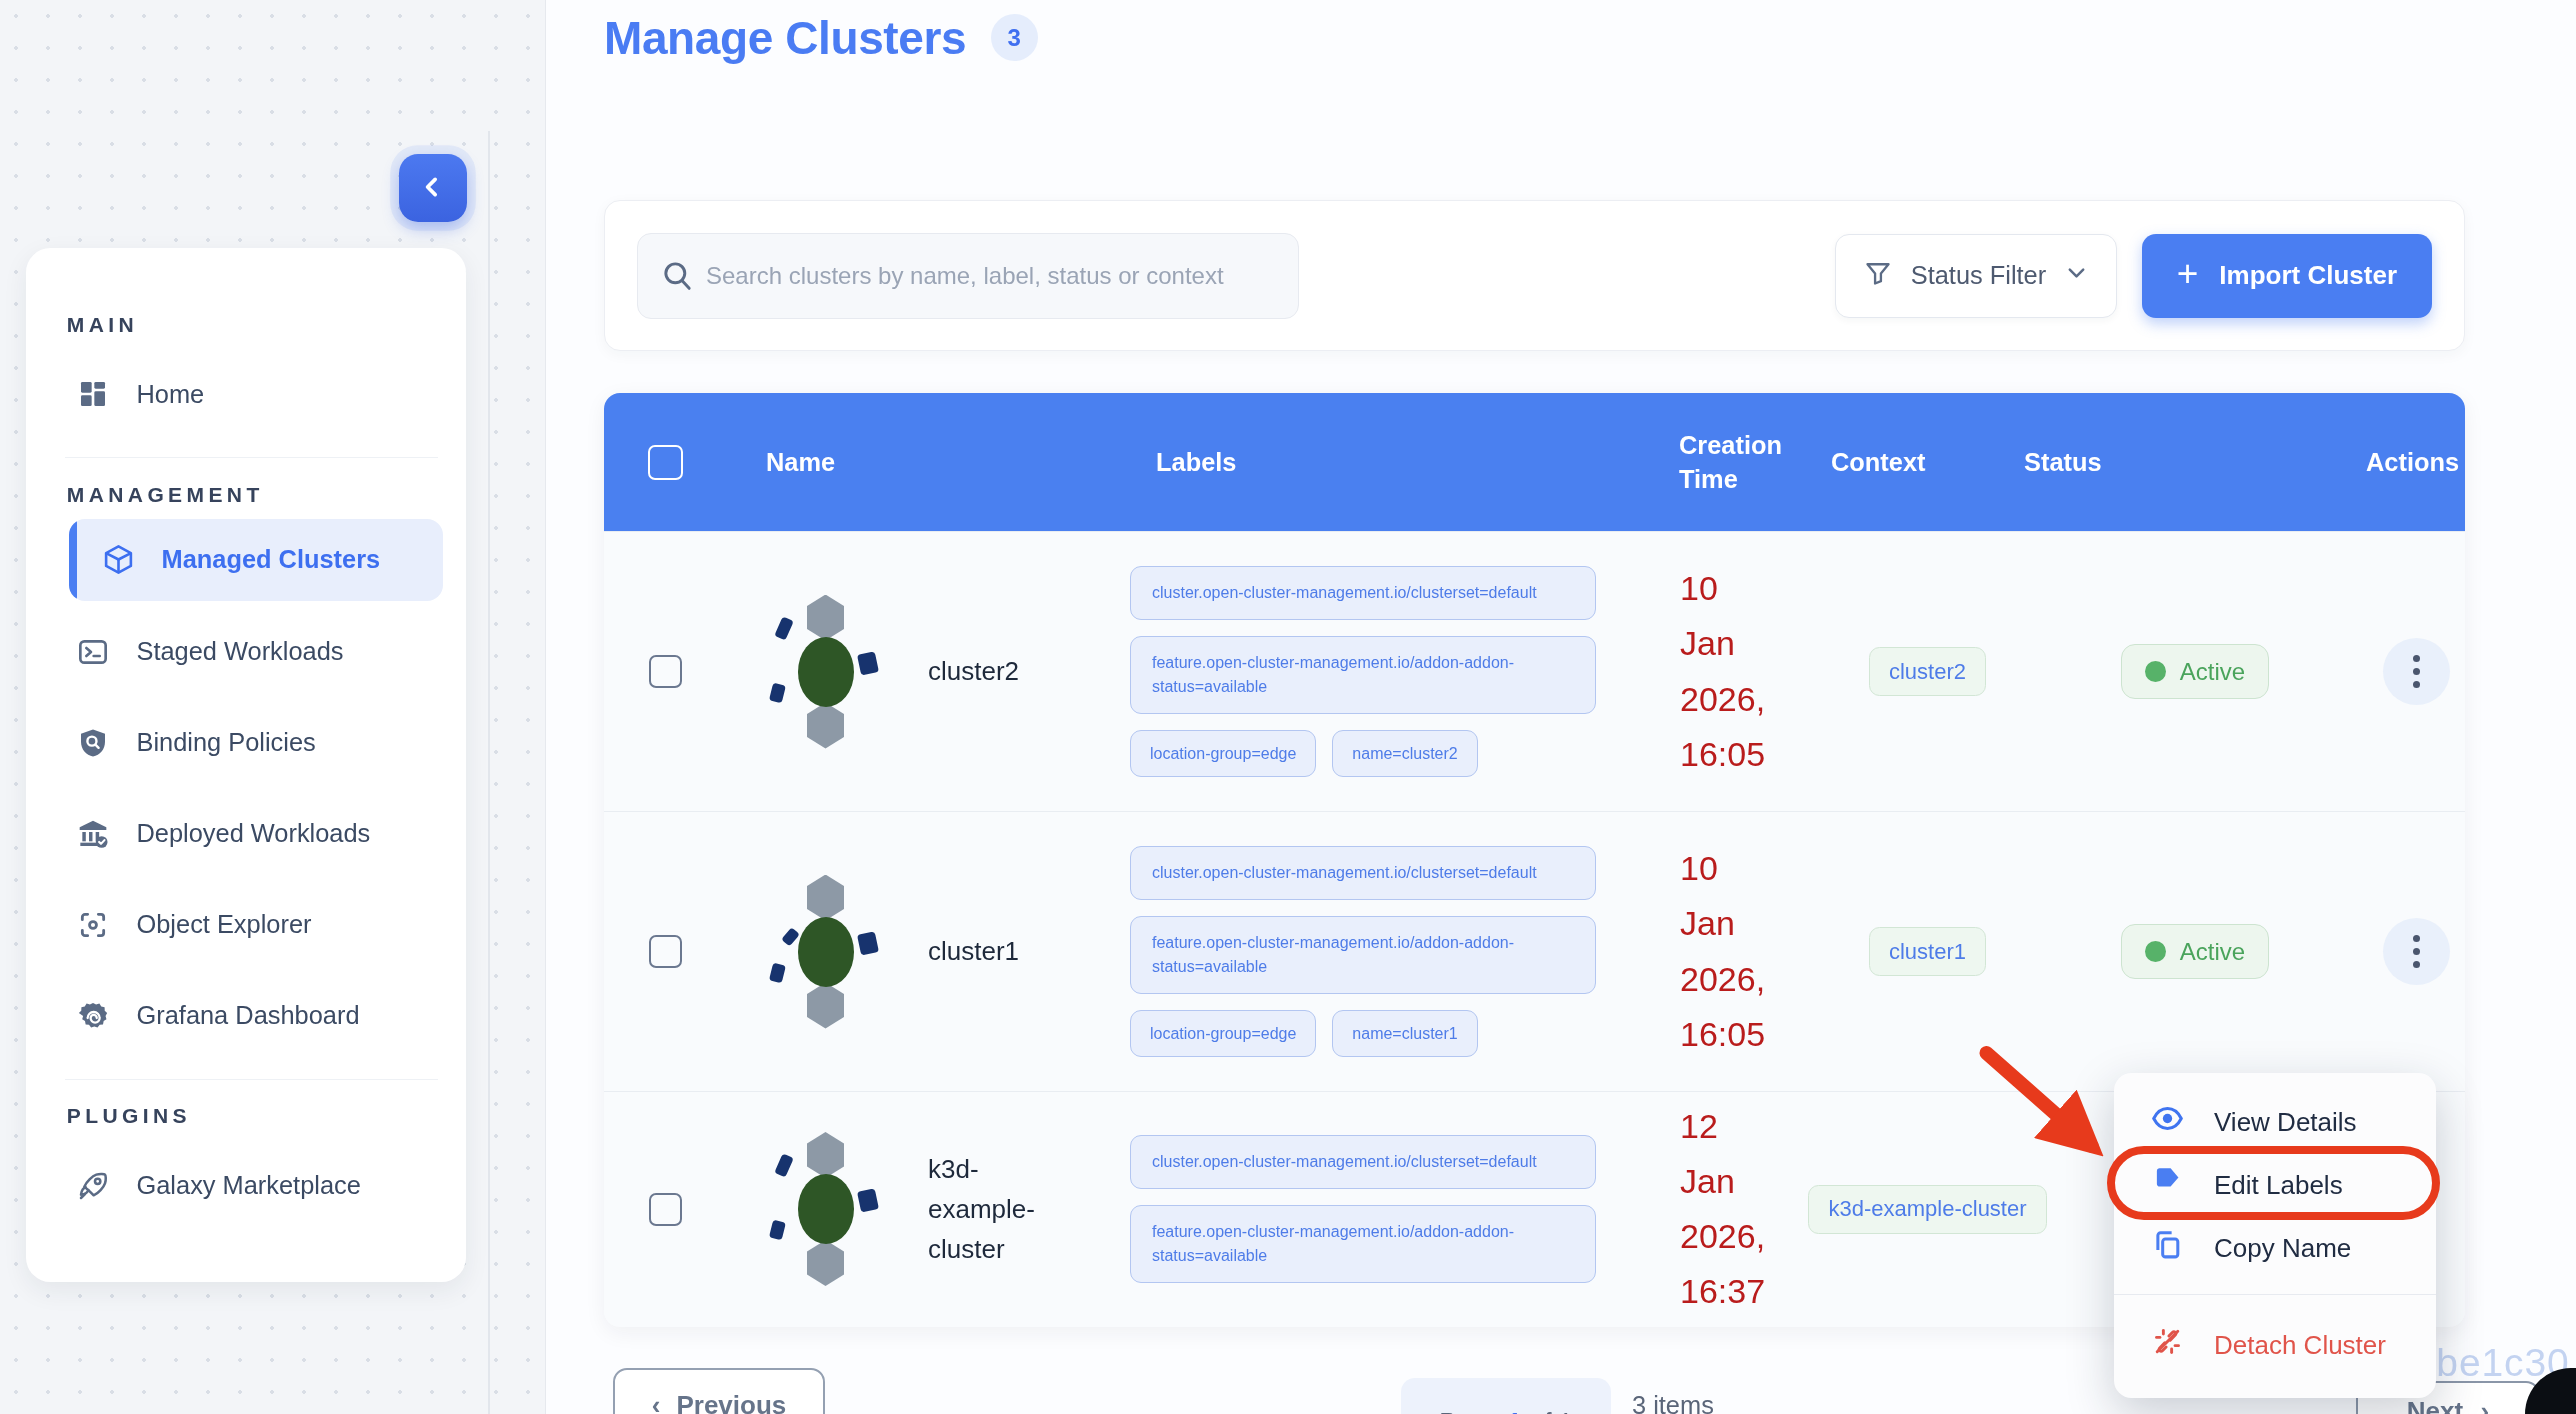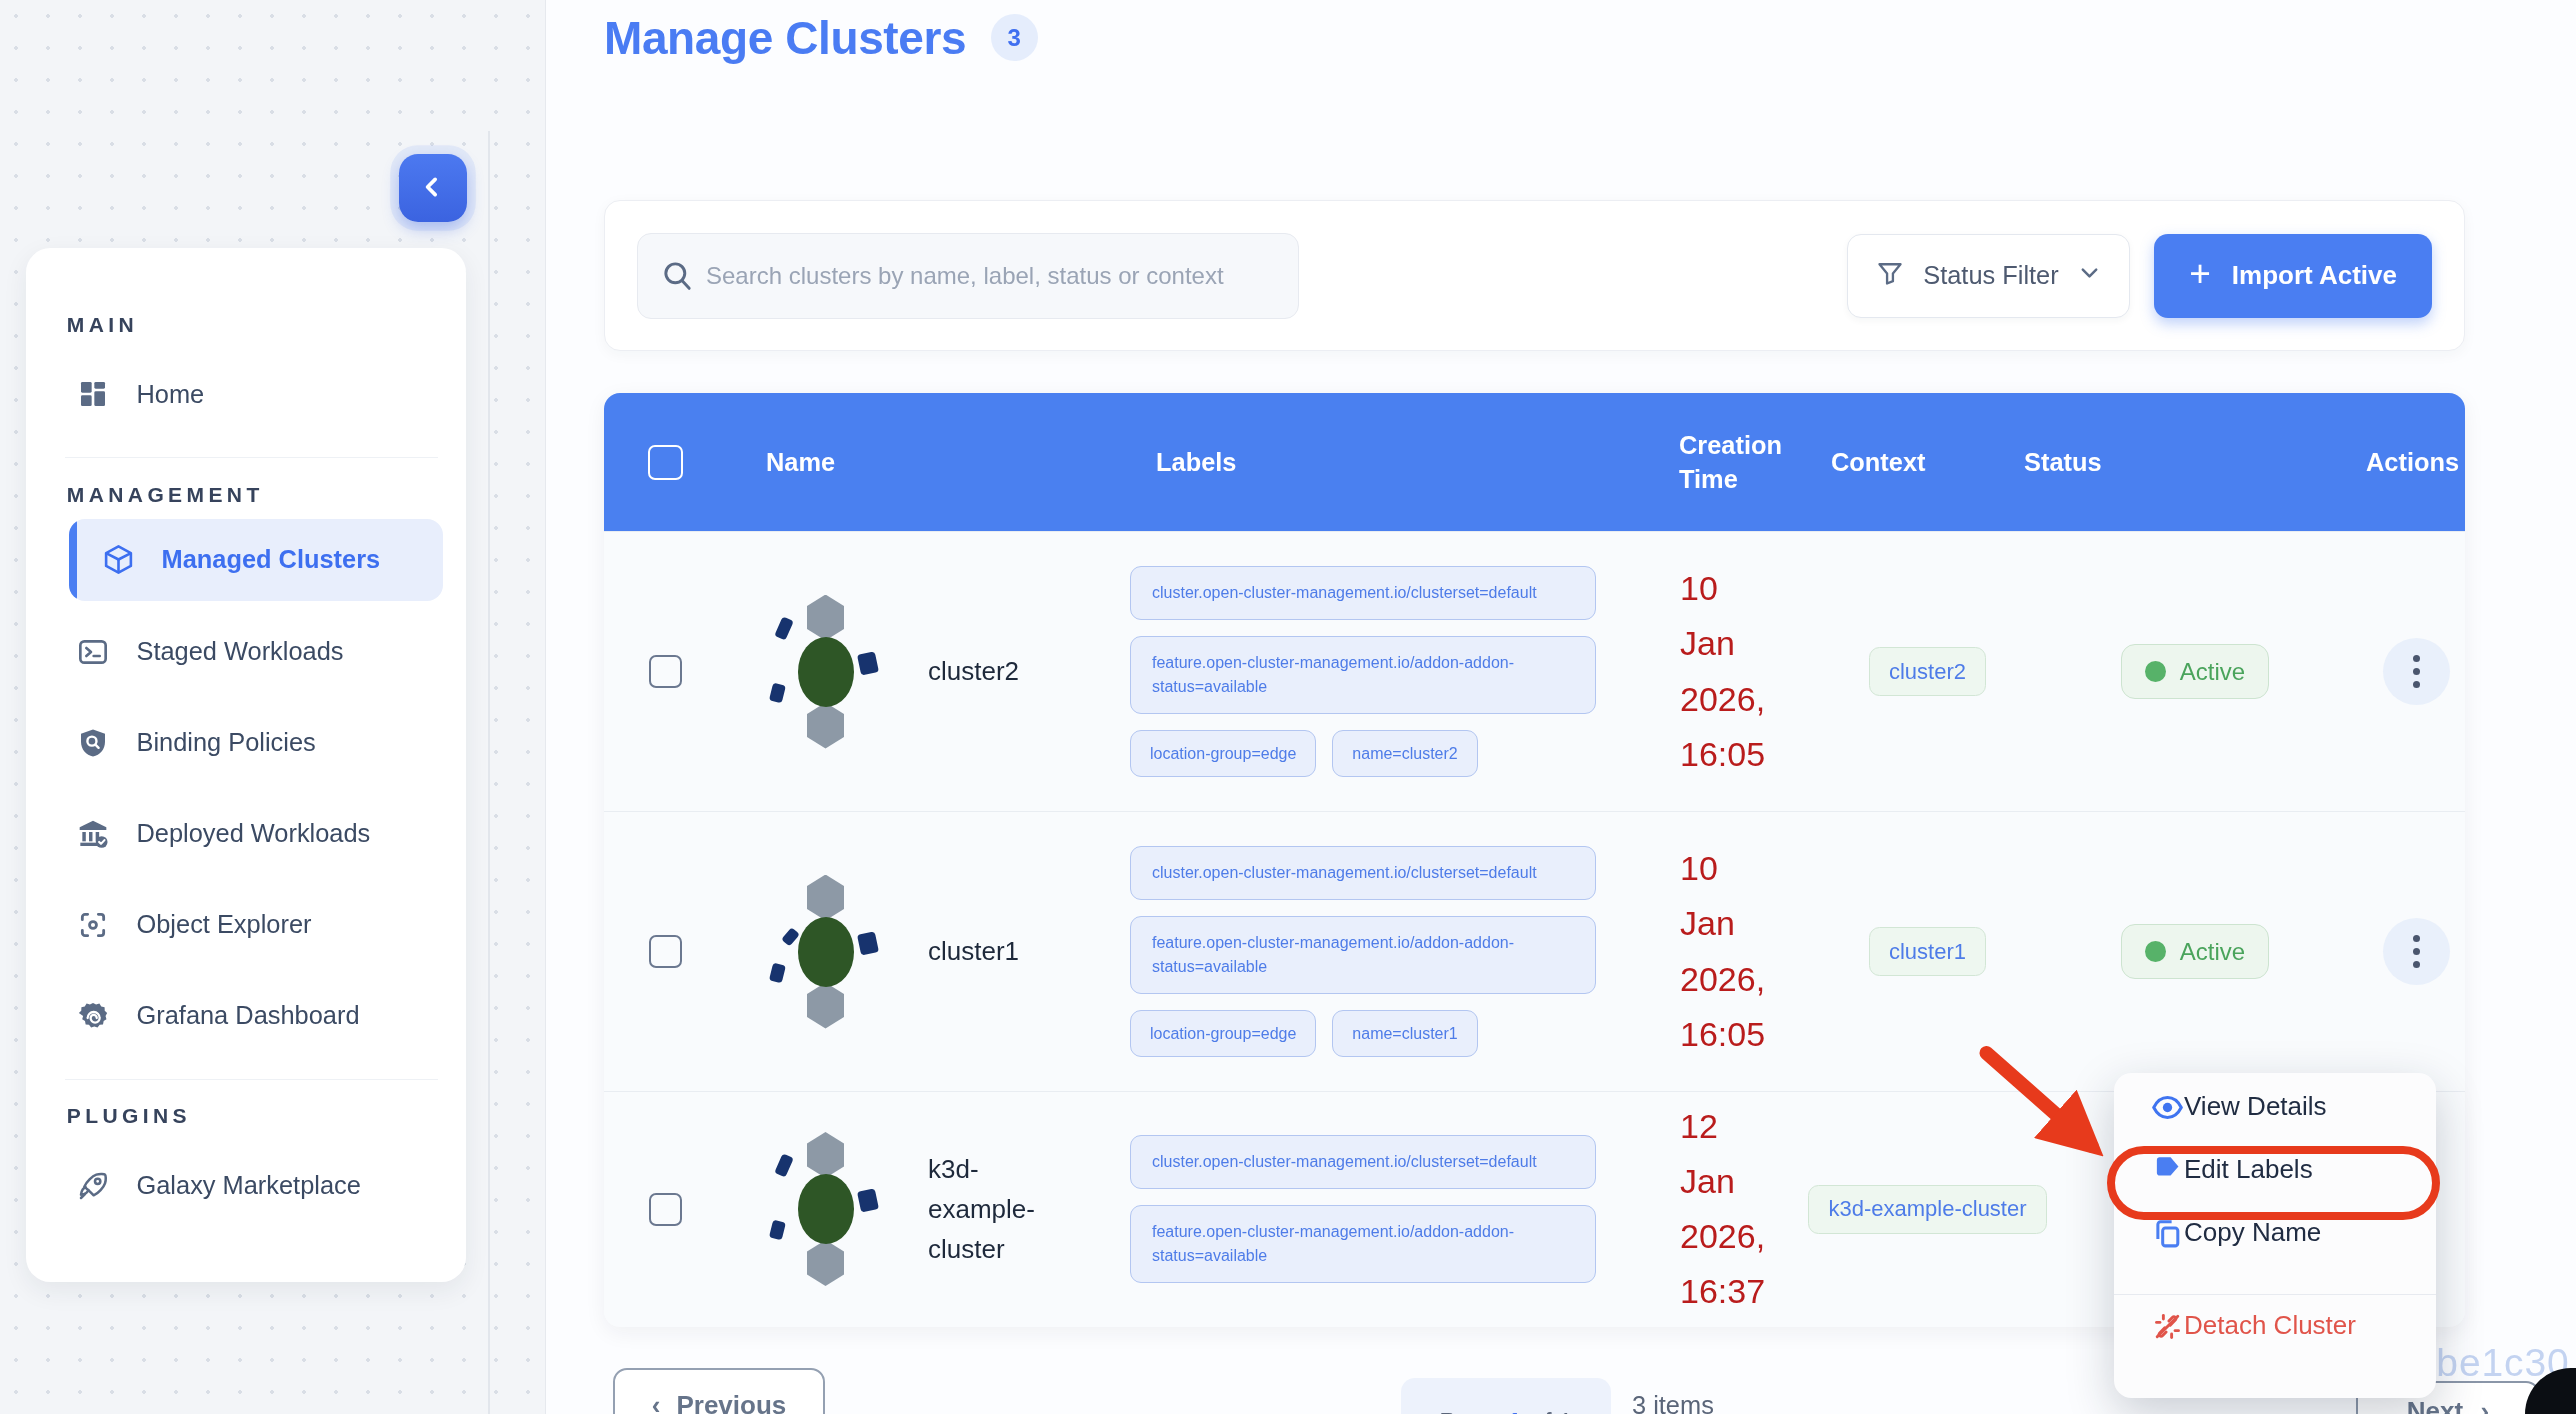--- a/index.html
+++ b/index.html
@@ -118,21 +118,21 @@
   .page-chip b { color:#3f6ff0; }
   .items-count { position:absolute; left:1086px; top:1391px; font-size:25.4px; color:#5a6579; }
   .next-btn { position:absolute; left:1810px; top:1381px; width:184px; height:61px; background:#fff;
     border:2.6px solid #8a96a8; border-radius:14px; font-size:26px; font-weight:bold; color:#66748a;
     display:flex; align-items:center; justify-content:center; gap:17.5px; cursor:pointer; font-family:"Liberation Sans",sans-serif; }
   .watermark { position:absolute; left:1856px; top:1341px; font-size:39px; color:#c3d3f1; z-index:2; letter-spacing:0.9px; }
 
   
   .ctx-menu { position:absolute; left:1568px; top:1073px; width:322px; background:#fcfcfd;
     border-radius:17.5px; box-shadow:0 16px 48px rgba(25,35,60,.22); padding:17.5px 0; z-index:5; }
-  .menu-item { height:63px; display:flex; align-items:flex-start; padding-left:37px;
+  .menu-item { height:63px; display:flex; align-items:center; gap:30px; padding-left:37px;
     font-size:26px; color:#202c42; font-weight:500; cursor:pointer; }
   .menu-item.danger { color:#e0544a; height:70px; }
   .menu-divider { height:0.9px; background:#e7eaf0; margin:14px 0 16px 0; }
 
   .annot-rect { position:absolute; left:1561px; top:1146px; width:333px; height:74px;
     border:8.8px solid #e73a1c; border-radius:37px; z-index:6; pointer-events:none; }
   .annot-arrow { position:absolute; left:1409px; top:1023px; z-index:7; pointer-events:none; }
 
   .corner { position:absolute; right:0; bottom:0; width:51px; height:46px; background:#0b0e13;
     border-top-left-radius:46px; z-index:10; }
@@ -275,21 +275,21 @@
       </span>
       <span>Status Filter</span>
       <span>
         <svg width="23" height="23" viewBox="0 0 24 24" fill="none" stroke="#5b6b85" stroke-width="2.6" stroke-linecap="round" stroke-linejoin="round">
             <polyline points="5,9 12,16 19,9"></polyline>
           </svg>
       </span>
     </button>
     <button class="import-btn">
       <span class="plus">+</span>
-      <span>Import Active</span>
+      <span>Import Cluster</span>
     </button>
   </div>
 
   <div class="table-card">
     <div class="tgrid thead">
       <div>
           <div class="hdr-checkbox"></div>
         </div>
       <div class="th-name">Name</div>
       <div class="th-labels">Labels</div>

